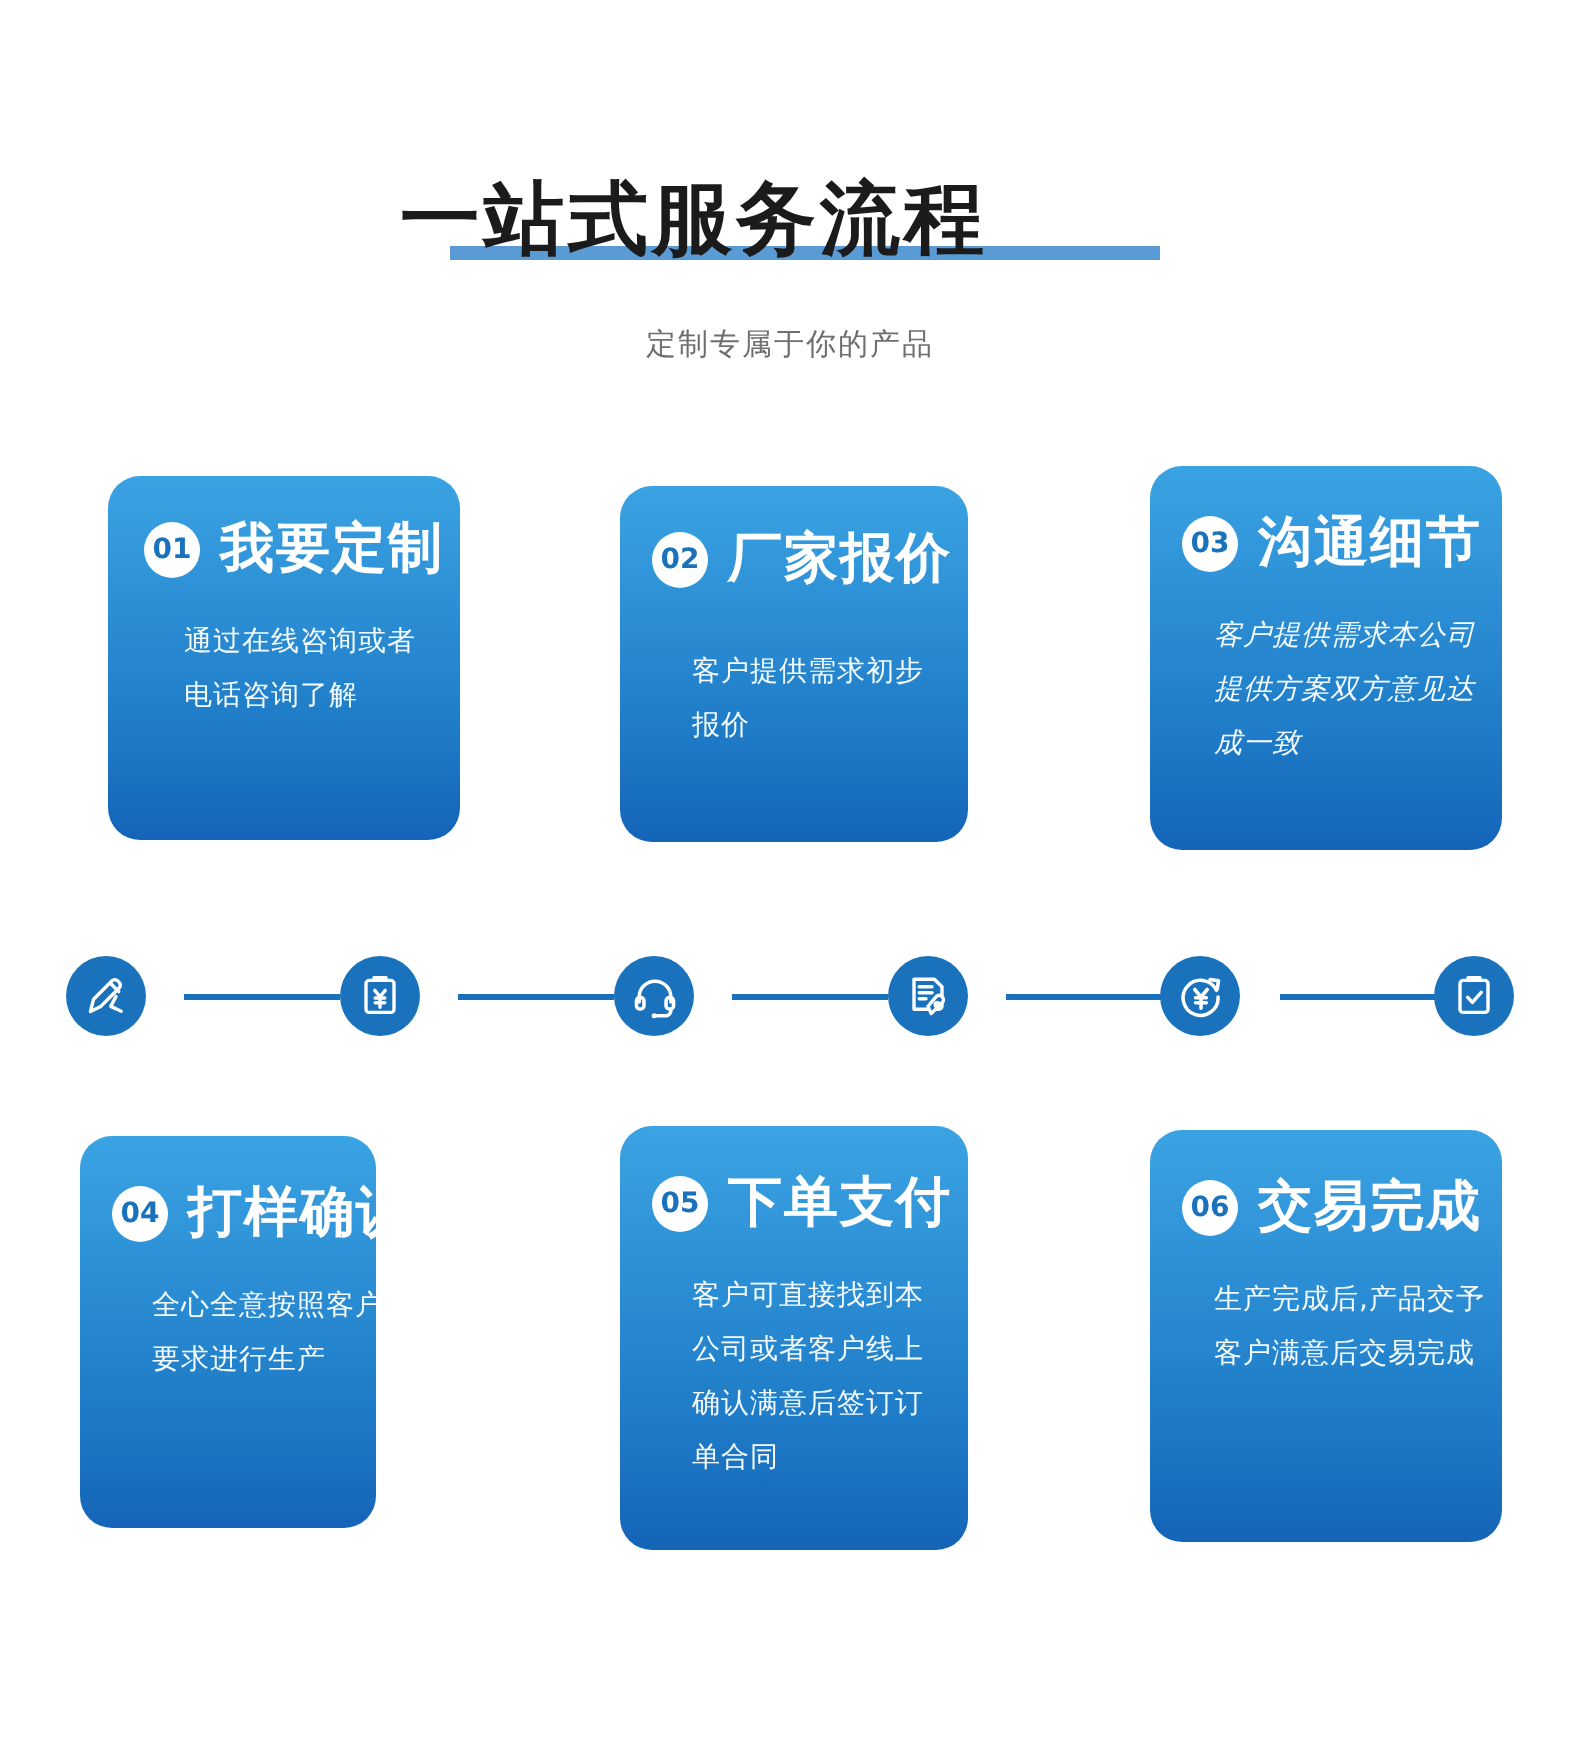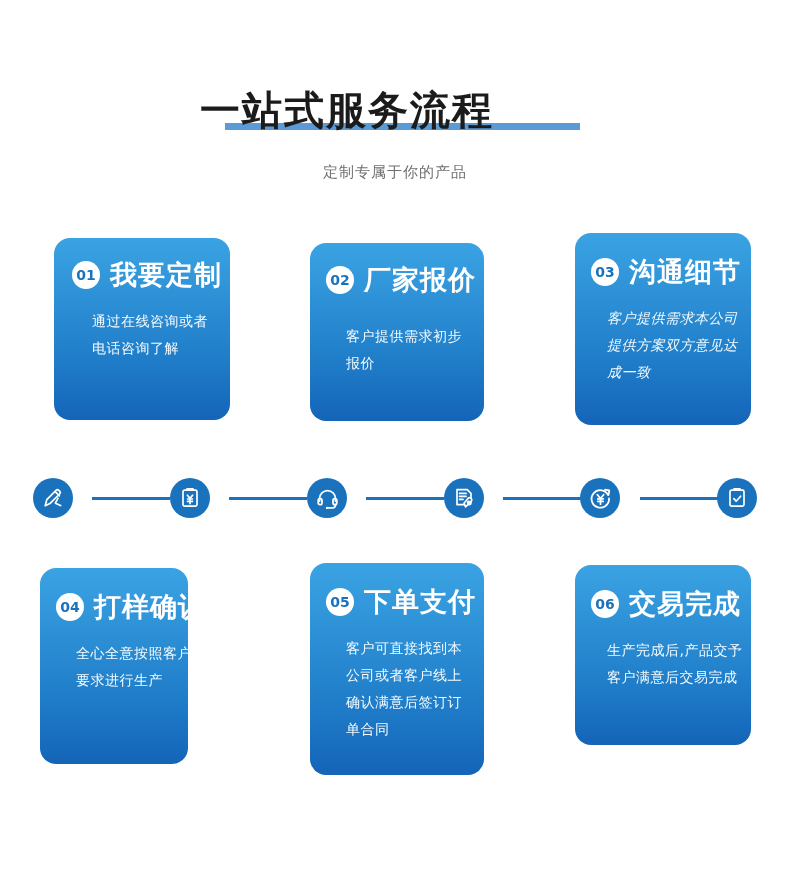--- a/index.html
+++ b/index.html
@@ -114,21 +114,21 @@
   #card-3 .card-desc { position: absolute; left: 32px; top: 72px; width: 134px; font-style: italic; }
 
   #card-4 { left: 40px;  top: 568px; width: 148px; height: 196px; }
   #card-4 .card-head { position: absolute; left: 16px; top: 24px; }
   #card-4 .card-desc { position: absolute; left: 36px; top: 72px; width: 130px; }
 
   #card-5 { left: 310px; top: 563px; width: 174px; height: 212px; }
   #card-5 .card-head { position: absolute; left: 16px; top: 24px; }
   #card-5 .card-desc { position: absolute; left: 36px; top: 72px; width: 130px; }
 
-  #card-6 { left: 575px; top: 565px; width: 176px; height: 180px; }
+  #card-6 { left: 575px; top: 565px; width: 176px; height: 206px; }
   #card-6 .card-head { position: absolute; left: 16px; top: 24px; }
   #card-6 .card-desc { position: absolute; left: 32px; top: 72px; width: 136px; }
 
   
   .icon-strip {
     position: absolute;
     left: 0;
     top: 478px;
     width: 790px;
     height: 44px;

